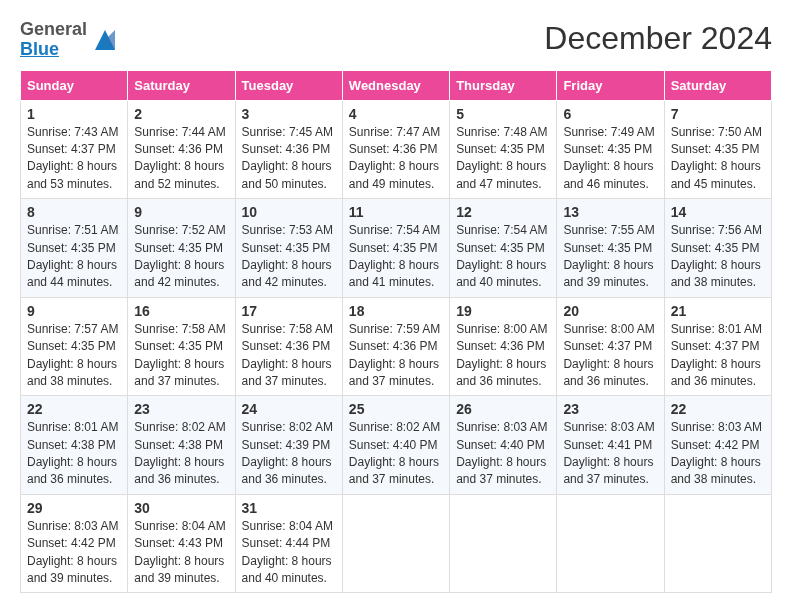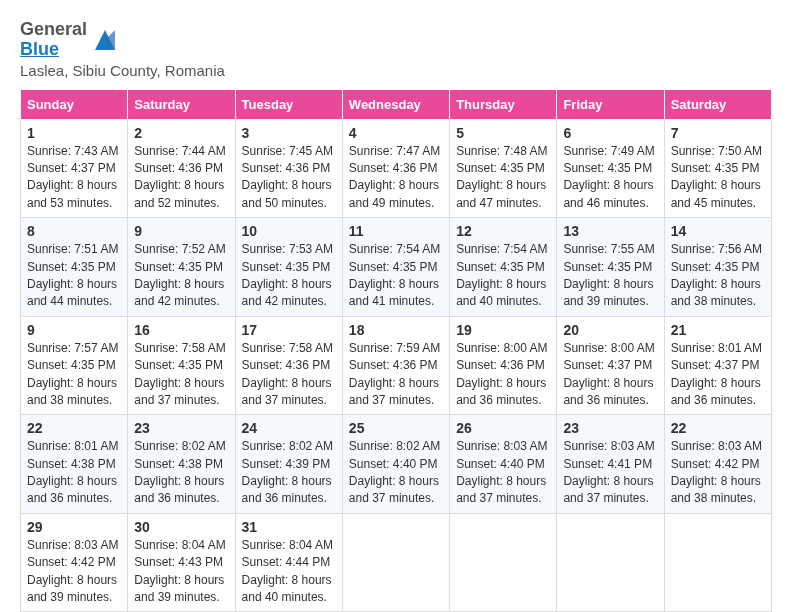--- a/index.html
+++ b/index.html
@@ -8,21 +8,20 @@
       background: #fff;
       width: 792px;
       min-height: 612px;
       padding: 20px;
     }
     .header {
       display: flex;
       justify-content: space-between;
       align-items: flex-start;
       margin-bottom: 10px;
-      flex-direction: column;
     }
     .logo {
       display: flex;
       align-items: center;
     }
     .logo-text {
       display: flex;
       flex-direction: column;
       font-size: 18px;
       font-weight: bold;
@@ -97,21 +96,21 @@
     <div class="logo-text">
       <span>General</span>
       <span>Blue</span>
     </div>
     <svg class="logo-icon" viewBox="0 0 30 30">
       <polygon points="5,25 15,5 25,25" fill="#1a7abf"></polygon>
       <polygon points="15,15 25,5 25,25" fill="#2c6eb5" opacity="0.7"></polygon>
     </svg>
   </div>
   <div class="title-area">
-    <div class="location-title">Laslea, Sibiu County, Romania</div>
+    <div class="month-title">December 2024</div>
   </div>
 </div>
 
 <table>
   <thead>
     <tr>
       <th>Sunday</th>
       <th>Saturday</th>
       <th>Tuesday</th>
       <th>Wednesday</th>

